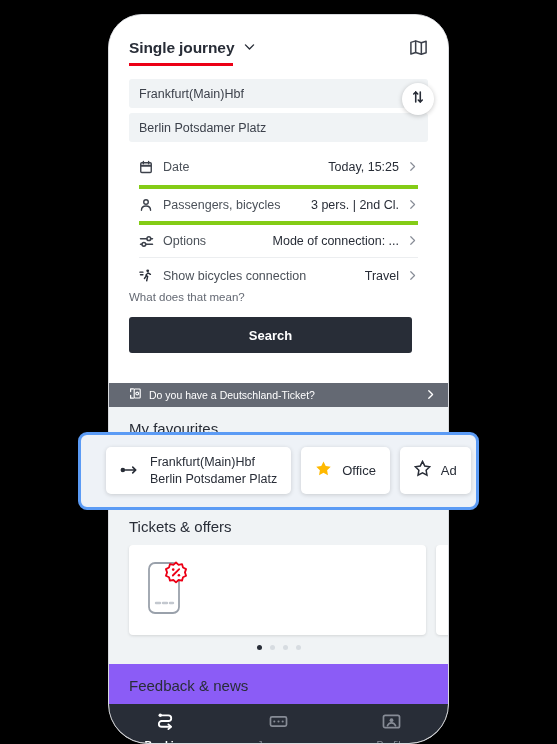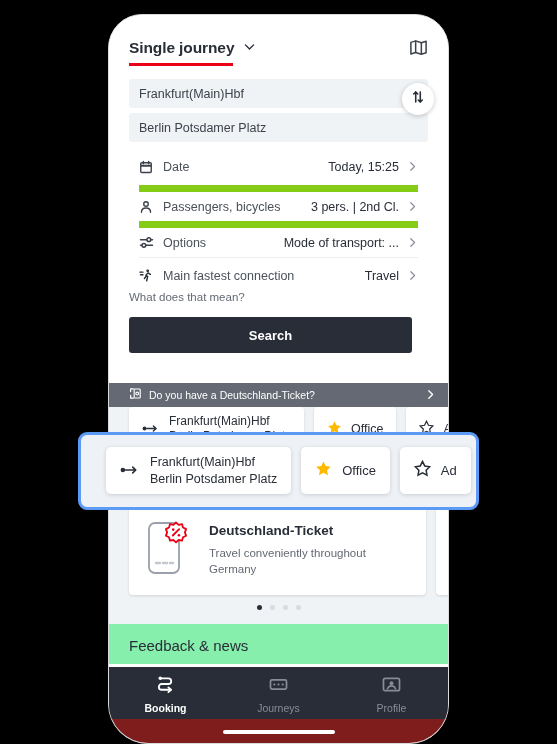--- a/index.html
+++ b/index.html
@@ -69,21 +69,21 @@
     display: flex; align-items: center; justify-content: center;
     cursor: pointer;
     z-index: 5;
   }
 
   
   .opt-list { padding: 0 30px; margin-top: 7px; }
   .opt-row {
     display: flex; align-items: center;
     height: 36px;
-    border-top: 7px solid #84cc16;
+    border-top: 4px solid #84cc16;
     cursor: pointer;
   }
   .opt-row:first-child { border-top: none; }
   .opt-ico { width: 24px; display: flex; align-items: center; }
   .opt-label { font-size: 12.5px; color: #4b5159; flex: 1; }
   .opt-value { font-size: 12.5px; font-weight: normal; color: #282d37; margin-right: 8px; }
   .chev-right { flex: none; }
 
   .fastest-row { border-top: 1px solid #eceef0; }
   .sub-link {
@@ -147,21 +147,21 @@
     cursor: pointer;
   }
   .tix-card.peek { width: 16px; }
   .tix-txt { margin-left: 14px; }
   .tix-title { font-size: 13.5px; font-weight: bold; color: #282d37; }
   .tix-desc { font-size: 11.5px; color: #646973; margin-top: 8px; line-height: 1.35; max-width: 180px; }
   .dots { display: flex; gap: 8px; justify-content: center; padding: 4px 0 14px 0; }
   .dot { width: 5px; height: 5px; border-radius: 50%; background: #d7dce1; cursor: pointer; }
   .dot.active { background: #282d37; }
 
-  .feedback-sect { background: #86efac; }
+  .feedback-sect { background: #8b5cf6; }
 
   
   .bottom-nav {
     height: 52px; background: #282d37;
     display: flex; align-items: flex-start; justify-content: space-around;
     padding-top: 7px;
   }
   .nav-item { display: flex; flex-direction: column; align-items: center; gap: 3px; cursor: pointer; width: 80px; }
   .nav-label { font-size: 10.5px; color: #878c96; }
   .nav-item.active .nav-label { color: #ffffff; font-weight: bold; }
@@ -278,37 +278,37 @@
 
         <div class="opt-row">
           <span class="opt-ico">
             <svg width="15" height="15" viewBox="0 0 16 16">
               <path d="M1.6 5h12.8M1.6 11h12.8" stroke="#3c414b" stroke-width="1.6" stroke-linecap="round"></path>
               <circle cx="10.5" cy="5" r="2" fill="#fff" stroke="#3c414b" stroke-width="1.6"></circle>
               <circle cx="5.2" cy="11" r="2" fill="#fff" stroke="#3c414b" stroke-width="1.6"></circle>
             </svg>
           </span>
           <span class="opt-label">Options</span>
-          <span class="opt-value">Mode of transport: ...</span>
+          <span class="opt-value">Mode of connection: ...</span>
           <span class="chev-right">
             <svg width="11" height="11" viewBox="0 0 16 16">
                 <path d="M5.5 2.5l5.5 5.5-5.5 5.5" fill="none" stroke="#878c96" stroke-width="1.7" stroke-linecap="round" stroke-linejoin="round"></path>
               </svg>
           </span>
         </div>
 
         <div class="opt-row fastest-row">
           <span class="opt-ico">
             <svg width="15" height="15" viewBox="0 0 16 16">
               <circle cx="9.3" cy="3" r="1.5" fill="#282d37"></circle>
               <path d="M9.6 5.2L7.4 7.6l1.8 1.4-1 4.6M9.6 5.2l2.6 1.6M7.4 9l-1.6 2.2" fill="none" stroke="#282d37" stroke-width="1.5" stroke-linecap="round"></path>
               <path d="M1 4.4h3.2M1.6 7.2h2.6" stroke="#282d37" stroke-width="1.5" stroke-linecap="round"></path>
             </svg>
           </span>
-          <span class="opt-label">Main fastest connection</span>
+          <span class="opt-label">Show bicycles connection</span>
           <span class="opt-value">Travel</span>
           <span class="chev-right">
             <svg width="11" height="11" viewBox="0 0 16 16">
                 <path d="M5.5 2.5l5.5 5.5-5.5 5.5" fill="none" stroke="#878c96" stroke-width="1.7" stroke-linecap="round" stroke-linejoin="round"></path>
               </svg>
           </span>
         </div>
       </div>
 
       <div class="sub-link">What does that mean?</div>
@@ -329,20 +329,21 @@
           </span>
           <span class="bnr-txt">Do you have a Deutschland-Ticket?</span>
           <span>
             <svg width="11" height="11" viewBox="0 0 16 16">
                 <path d="M5.5 2.5l5.5 5.5-5.5 5.5" fill="none" stroke="#ffffff" stroke-width="1.9" stroke-linecap="round" stroke-linejoin="round"></path>
               </svg>
           </span>
         </div>
 
         <div class="sect-block">
+          <div class="sect-title">My favourites</div>
           <div class="fav-scroller">
             <div class="fav-card">
               <span>
                 <svg width="17" height="11" viewBox="0 0 20 12">
                   <circle cx="3" cy="6" r="2.3" fill="#282d37"></circle>
                   <path d="M5.6 6h11M13.4 3l3.2 3-3.2 3" fill="none" stroke="#282d37" stroke-width="1.6" stroke-linecap="round" stroke-linejoin="round"></path>
                 </svg>
               </span>
               <span class="fav-route-txt">
                 <div>Frankfurt(Main)Hbf</div>
@@ -375,24 +376,20 @@
               <span>
                 <svg width="52" height="62" viewBox="0 0 52 62">
                   <rect x="6" y="6" width="30" height="50" rx="6" fill="none" stroke="#9aa1ab" stroke-width="1.8"></rect>
                   <path d="M13 46h4M20 46h4M27 46h3" stroke="#c3c8cf" stroke-width="2.4" stroke-linecap="round"></path>
                   <path d="M33 5.5l2.6 2.3 3.4-.7 1 3.4 3.1 1.6-1.2 3.3 1.2 3.3-3.1 1.6-1 3.4-3.4-.7-2.6 2.3-2.6-2.3-3.4.7-1-3.4-3.1-1.6 1.2-3.3-1.2-3.3 3.1-1.6 1-3.4 3.4.7z" fill="#fff" stroke="#ec0016" stroke-width="1.8" stroke-linejoin="round"></path>
                   <path d="M29.8 18.5l6.4-6.4" stroke="#ec0016" stroke-width="1.8" stroke-linecap="round"></path>
                   <circle cx="30.2" cy="12.6" r="1.3" fill="#ec0016"></circle>
                   <circle cx="35.9" cy="18.2" r="1.3" fill="#ec0016"></circle>
                 </svg>
               </span>
-              <span class="tix-txt">
-                <div class="tix-title">Deutschland-Ticket</div>
-                <div class="tix-desc">Travel conveniently throughout Germany</div>
-              </span>
             </div>
             <div class="tix-card peek"></div>
           </div>
           <div class="dots">
             <span class="dot active"></span>
             <span class="dot"></span>
             <span class="dot"></span>
             <span class="dot"></span>
           </div>
         </div>

